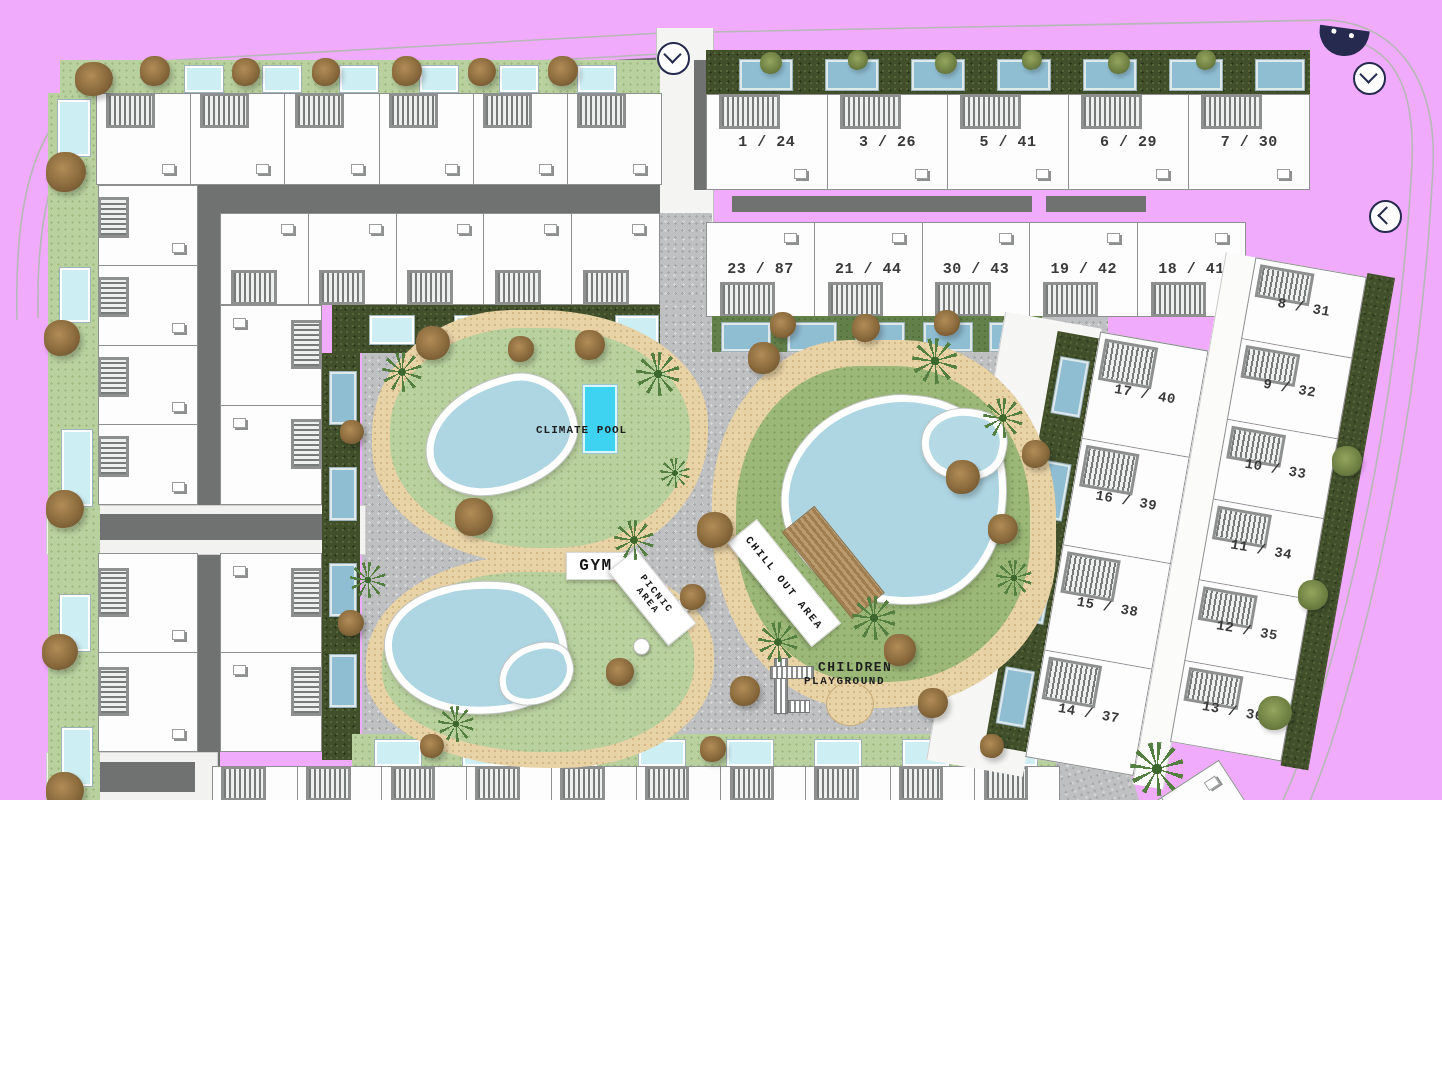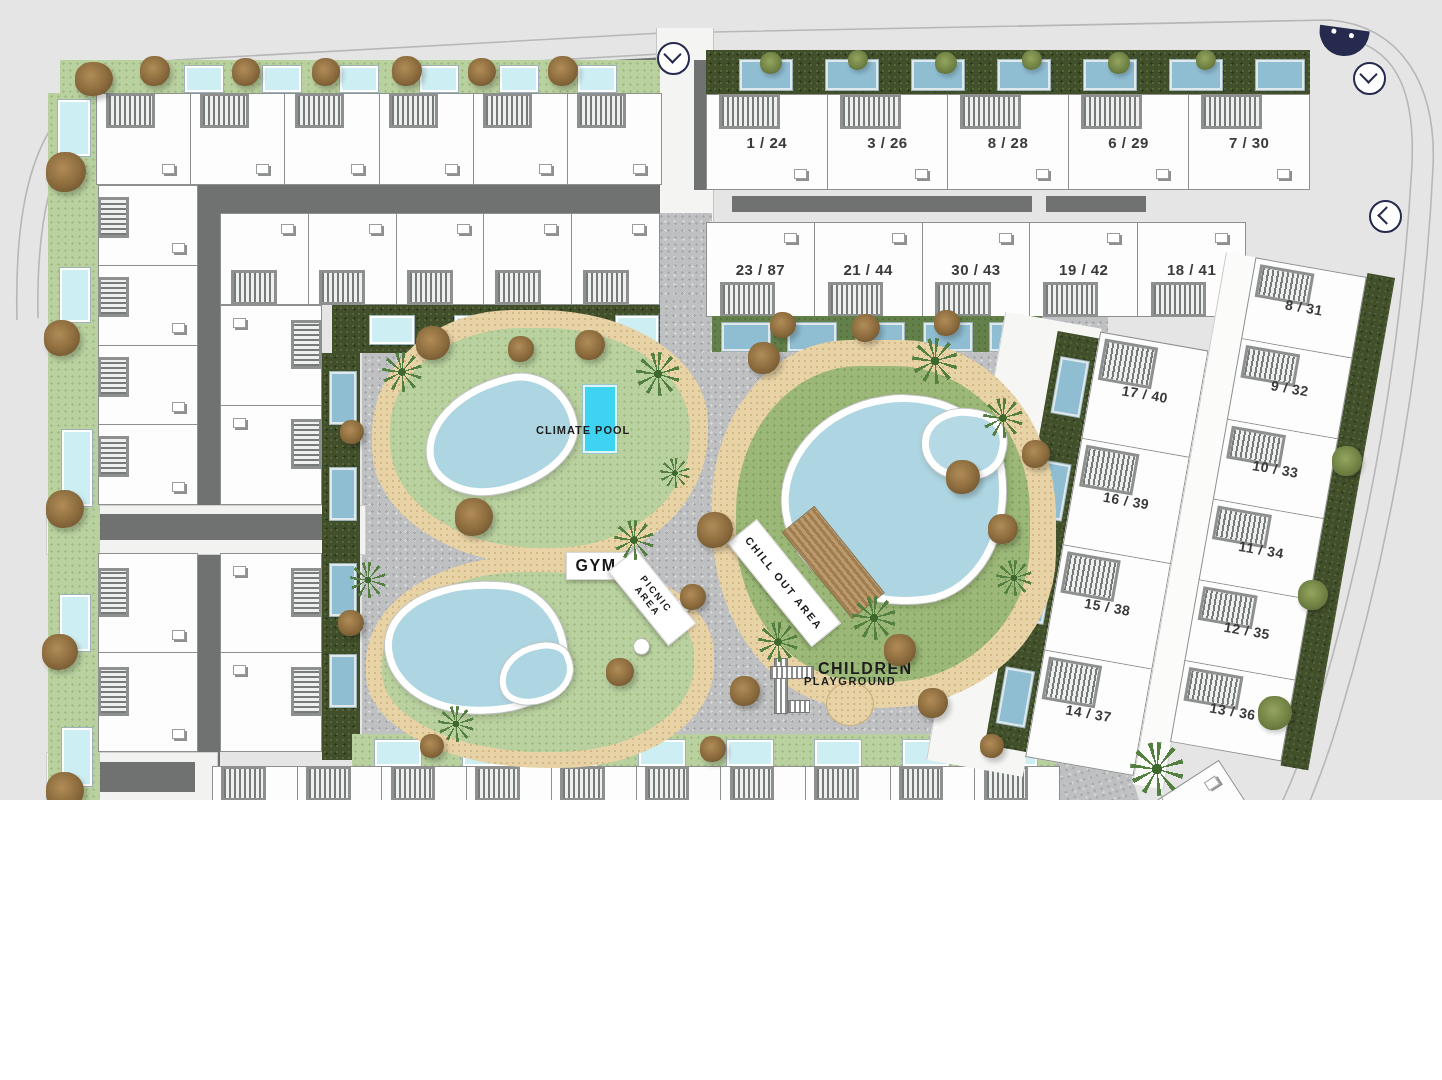--- a/index.html
+++ b/index.html
@@ -1,17 +1,17 @@
 <!DOCTYPE html>
 <html><head>
 <meta charset="utf-8">
 <style>
   html,body{margin:0;padding:0;background:#fff}
-  #stage{position:relative;width:1442px;height:800px;background:#e5e5e5;overflow:hidden;
-         font-family:Liberation Sans, sans-serif}
+  #stage{position:relative;width:1442px;height:800px;background:#f0abfc;overflow:hidden;
+         font-family:Liberation Mono, monospace}
   .abs{position:absolute}
   
   .pebble{background-color:#bfc0c1;background-image:radial-gradient(#a6a7a8 1.1px,rgba(0,0,0,0) 1.2px),radial-gradient(#d6d7d8 1px,rgba(0,0,0,0) 1.1px);background-size:7px 7px,9px 9px;background-position:0 0,3px 4px}
   .sand{background-color:#e8d3a7;background-image:radial-gradient(#d2b887 1px,rgba(0,0,0,0) 1.1px);background-size:6px 6px}
   .lawnL{background-color:#b9d09f;background-image:radial-gradient(#a2bc84 1.2px,rgba(0,0,0,0) 1.3px);background-size:7px 7px}
   .lawnM{background-color:#9cb878;background-image:radial-gradient(#86a361 1.2px,rgba(0,0,0,0) 1.3px);background-size:7px 7px}
   .lawnD{background-color:#64804a;background-image:radial-gradient(#54703c 1.2px,rgba(0,0,0,0) 1.3px);background-size:6px 6px}
   .hedge{background-color:#414f2b;background-image:radial-gradient(#55663a 1.2px,rgba(0,0,0,0) 1.3px),radial-gradient(#2d391d 1px,rgba(0,0,0,0) 1.1px);background-size:6px 6px,9px 9px}
   .dk{background:#6f7271}
   
@@ -165,21 +165,21 @@
   <div class="pl st" style="left:1256px;top:60px;width:44px;height:26px"></div>
 
   <div class="row r-up" style="left:706px;top:94px;width:604px;height:96px">
     <div class="c">
         <span class="ul">1 / 24</span>
       </div>
     <div class="c">
         <span class="ul">3 / 26</span>
       </div>
     <div class="c">
-        <span class="ul">8 / 28</span>
+        <span class="ul">5 / 41</span>
       </div>
     <div class="c">
         <span class="ul">6 / 29</span>
       </div>
     <div class="c">
         <span class="ul">7 / 30</span>
       </div>
   </div>
 
   <div class="row r-dn" style="left:706px;top:222px;width:540px;height:95px">
@@ -327,21 +327,21 @@
   <div class="bn" style="left:566px;top:552px;width:58px;height:26px;font-size:16px;letter-spacing:1.5px">
       <span>GYM</span>
     </div>
   <div class="bn" style="left:622px;top:542px;width:94px;height:34px;font-size:9.5px;letter-spacing:2px;transform:rotate(51deg);transform-origin:left center;flex-direction:column;line-height:1.2">
     <span>PICNIC</span>
     <span>AREA</span>
   </div>
   <div class="bn" style="left:742px;top:512px;width:132px;height:36px;font-size:10.5px;letter-spacing:2px;transform:rotate(51deg);transform-origin:left center">
       <span>CHILL OUT AREA</span>
     </div>
-  <div class="tx" style="left:818px;top:660px;font-size:16px;letter-spacing:1.5px">CHILDREN</div>
+  <div class="tx" style="left:818px;top:660px;font-size:13px;letter-spacing:1.5px">CHILDREN</div>
   <div class="tx" style="left:804px;top:675px;font-size:11px;letter-spacing:1.5px">PLAYGROUND</div>
 
   <b class="t tb" style="left:46px;top:152px;width:40px;height:40px"></b>
   <b class="t tb" style="left:44px;top:320px;width:36px;height:36px"></b>
   <b class="t tb" style="left:46px;top:490px;width:38px;height:38px"></b>
   <b class="t tb" style="left:42px;top:634px;width:36px;height:36px"></b>
   <b class="t tb" style="left:46px;top:772px;width:38px;height:38px"></b>
   <b class="t tb" style="left:168px;top:940px;width:46px;height:46px"></b>
   <b class="t tb" style="left:75px;top:62px;width:38px;height:34px"></b>
   <b class="t tb" style="left:140px;top:56px;width:30px;height:30px"></b>

